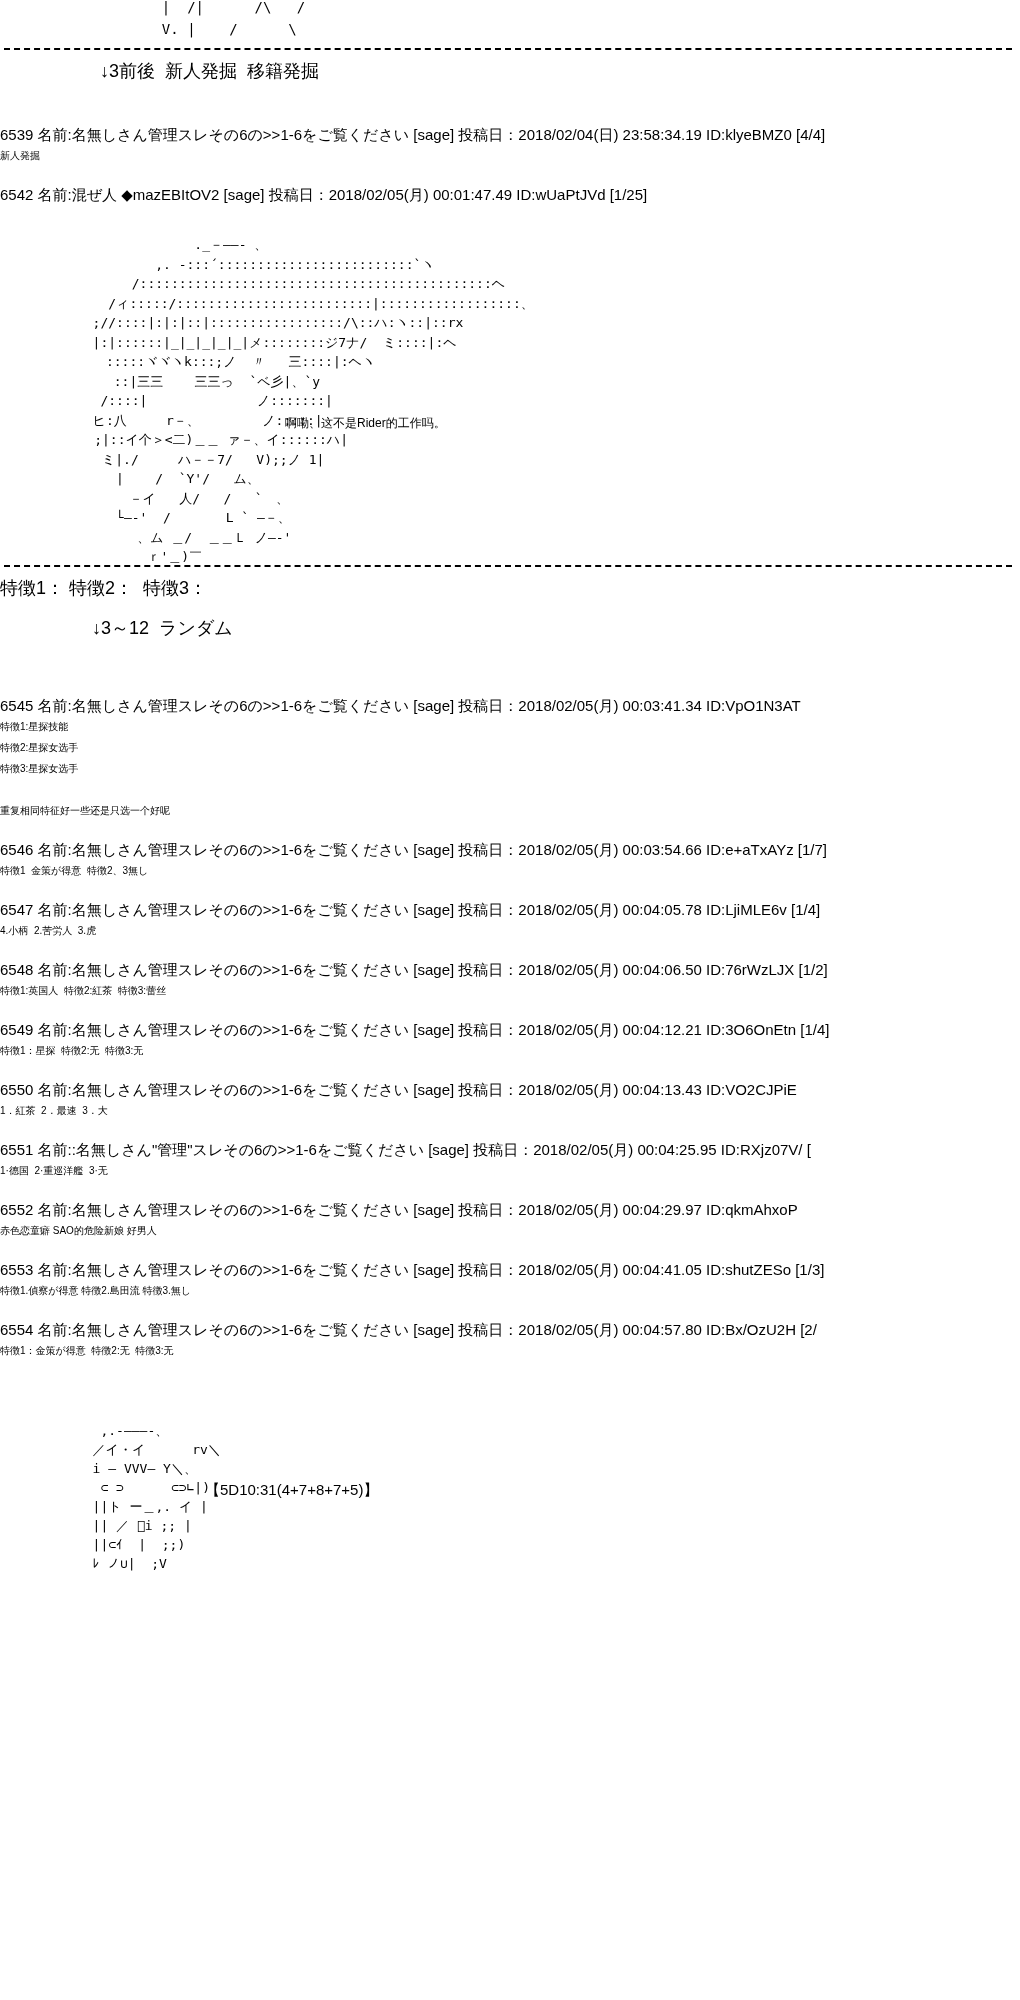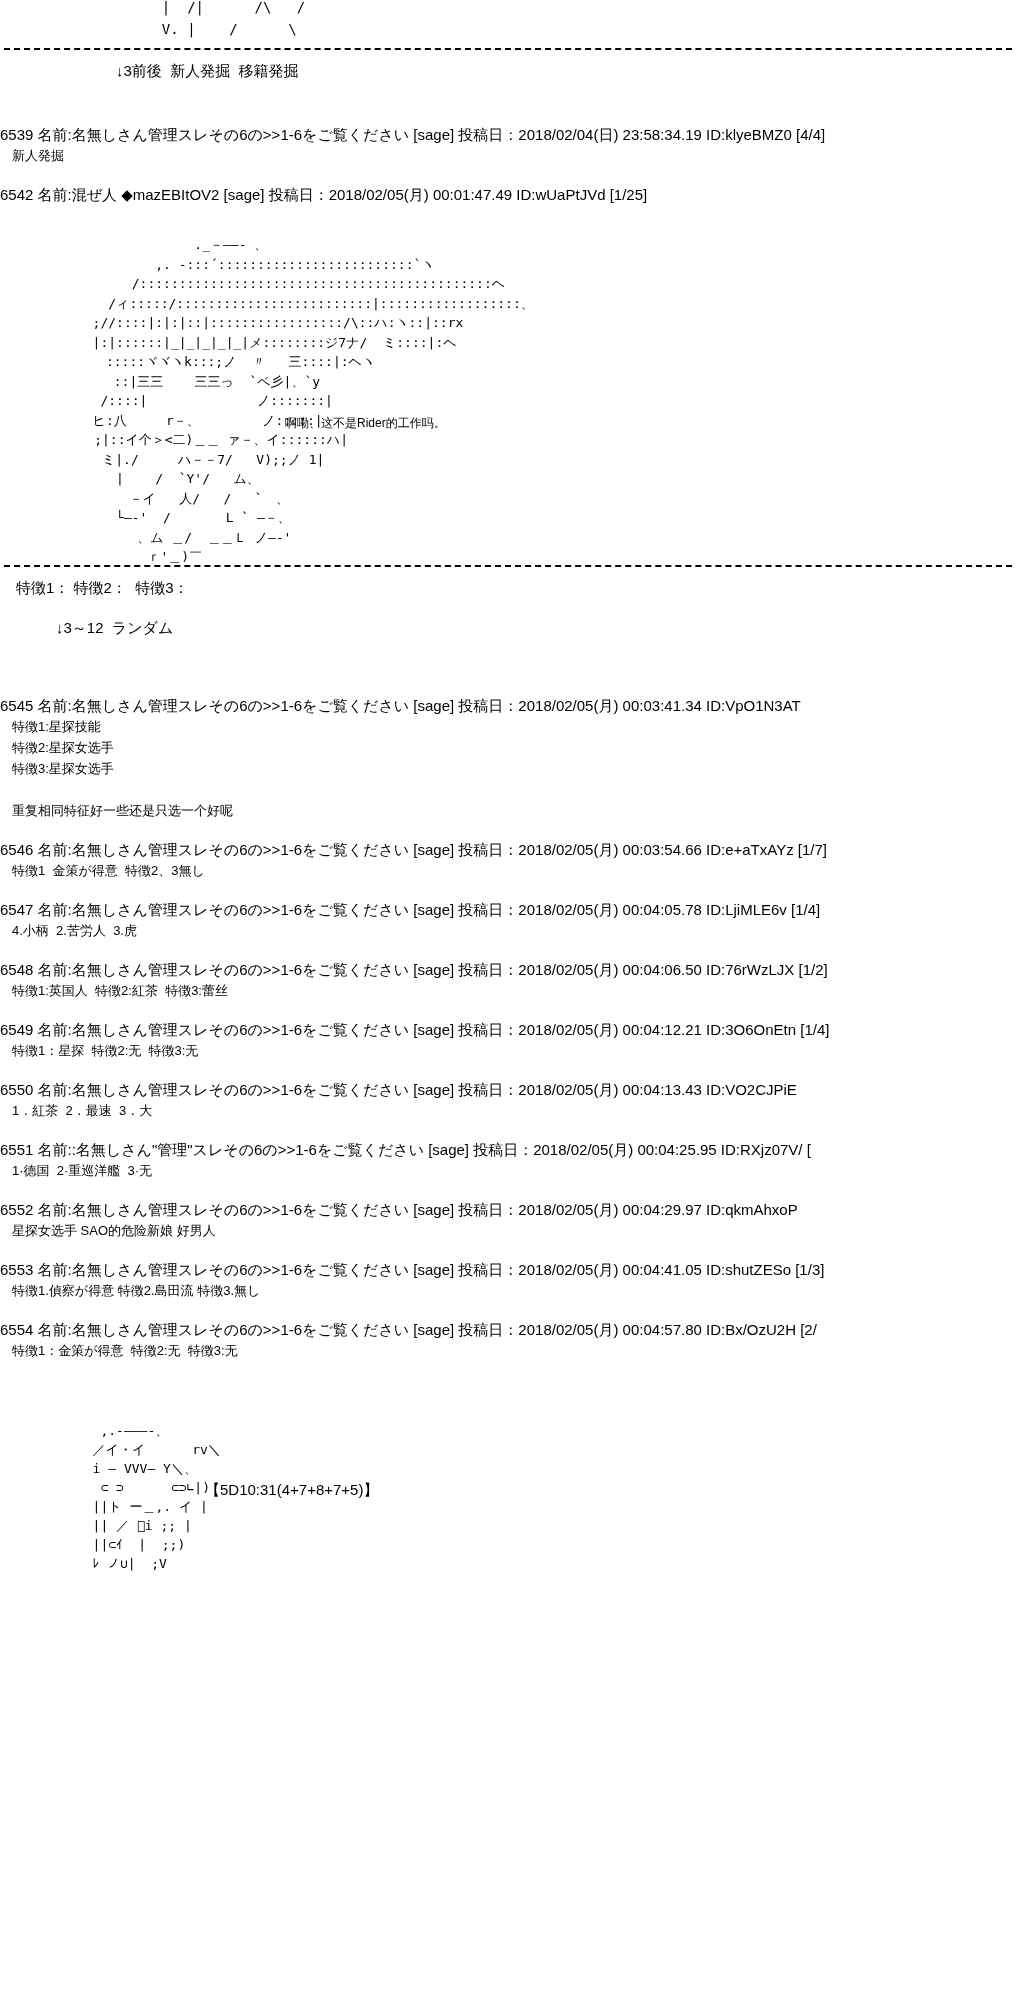--- a/index.html
+++ b/index.html
@@ -31,40 +31,38 @@
   .divider {
     border-top: 2px dashed #000000;
     height: 0;
     margin: 0;
     width: 1008px;
     margin-left: 4px;
   }
   .indent-1 { padding-left: 86px; }
   .indent-2 { padding-left: 100px; }
   .arrow-line {
-    font-size: 15px;
+    font-size: 18px;
     line-height: 22px;
     white-space: pre;
-    margin-left: 16px;
   }
   .post {
     margin: 0;
     padding: 0;
   }
   .post-header {
     font-size: 15px;
     line-height: 21px;
     white-space: nowrap;
     overflow: hidden;
   }
   .post-body {
-    font-size: 13px;
+    font-size: 10px;
     line-height: 21px;
     white-space: pre-wrap;
-    padding-left: 12px;
   }
   .gap-sm { height: 10px; }
   .gap-md { height: 18px; }
   .gap-lg { height: 30px; }
   .gap-xl { height: 42px; }
   .speech {
     position: absolute;
     font-size: 12px;
     line-height: 22px;
     white-space: pre;
@@ -123,21 +121,21 @@
             ゝ、ム ＿/  ＿＿Ｌ ノ―‐'
                ｒ'＿)￣</div>
     <div class="speech" style="left:285px;top:177px;">啊嘞、这不是Rider的工作吗。</div>
   </div>
 
   <div class="divider"></div>
 
   <div class="gap-sm"></div>
   <div class="arrow-line" style="">特徴1： 特徴2：  特徴3：</div>
   <div class="gap-md"></div>
-  <div class="arrow-line" style="padding-left:40px;">↓3～12  ランダム</div>
+  <div class="arrow-line" style="padding-left:92px;">↓3～12  ランダム</div>
 
   <div class="gap-xl"></div>
   <div style="height:14px;"></div>
 
   <div class="post">
     <div class="post-header">6545 名前:名無しさん管理スレその6の&gt;&gt;1-6をご覧ください [sage] 投稿日：2018/02/05(月) 00:03:41.34 ID:VpO1N3AT</div>
     <div class="post-body">特徴1:星探技能
 特徴2:星探女选手
 特徴3:星探女选手
 
@@ -183,21 +181,21 @@
 
   <div class="post">
     <div class="post-header">6551 名前::名無しさん"管理"スレその6の&gt;&gt;1-6をご覧ください [sage] 投稿日：2018/02/05(月) 00:04:25.95 ID:RXjz07V/ [</div>
     <div class="post-body">1·德国  2·重巡洋艦  3·无</div>
   </div>
 
   <div class="gap-md"></div>
 
   <div class="post">
     <div class="post-header">6552 名前:名無しさん管理スレその6の&gt;&gt;1-6をご覧ください [sage] 投稿日：2018/02/05(月) 00:04:29.97 ID:qkmAhxoP</div>
-    <div class="post-body">星探女选手 SAO的危险新娘 好男人</div>
+    <div class="post-body">赤色恋童癖 SAO的危险新娘 好男人</div>
   </div>
 
   <div class="gap-md"></div>
 
   <div class="post">
     <div class="post-header">6553 名前:名無しさん管理スレその6の&gt;&gt;1-6をご覧ください [sage] 投稿日：2018/02/05(月) 00:04:41.05 ID:shutZESo [1/3]</div>
     <div class="post-body">特徴1.偵察が得意 特徴2.島田流 特徴3.無し</div>
   </div>
 
   <div class="gap-md"></div>

